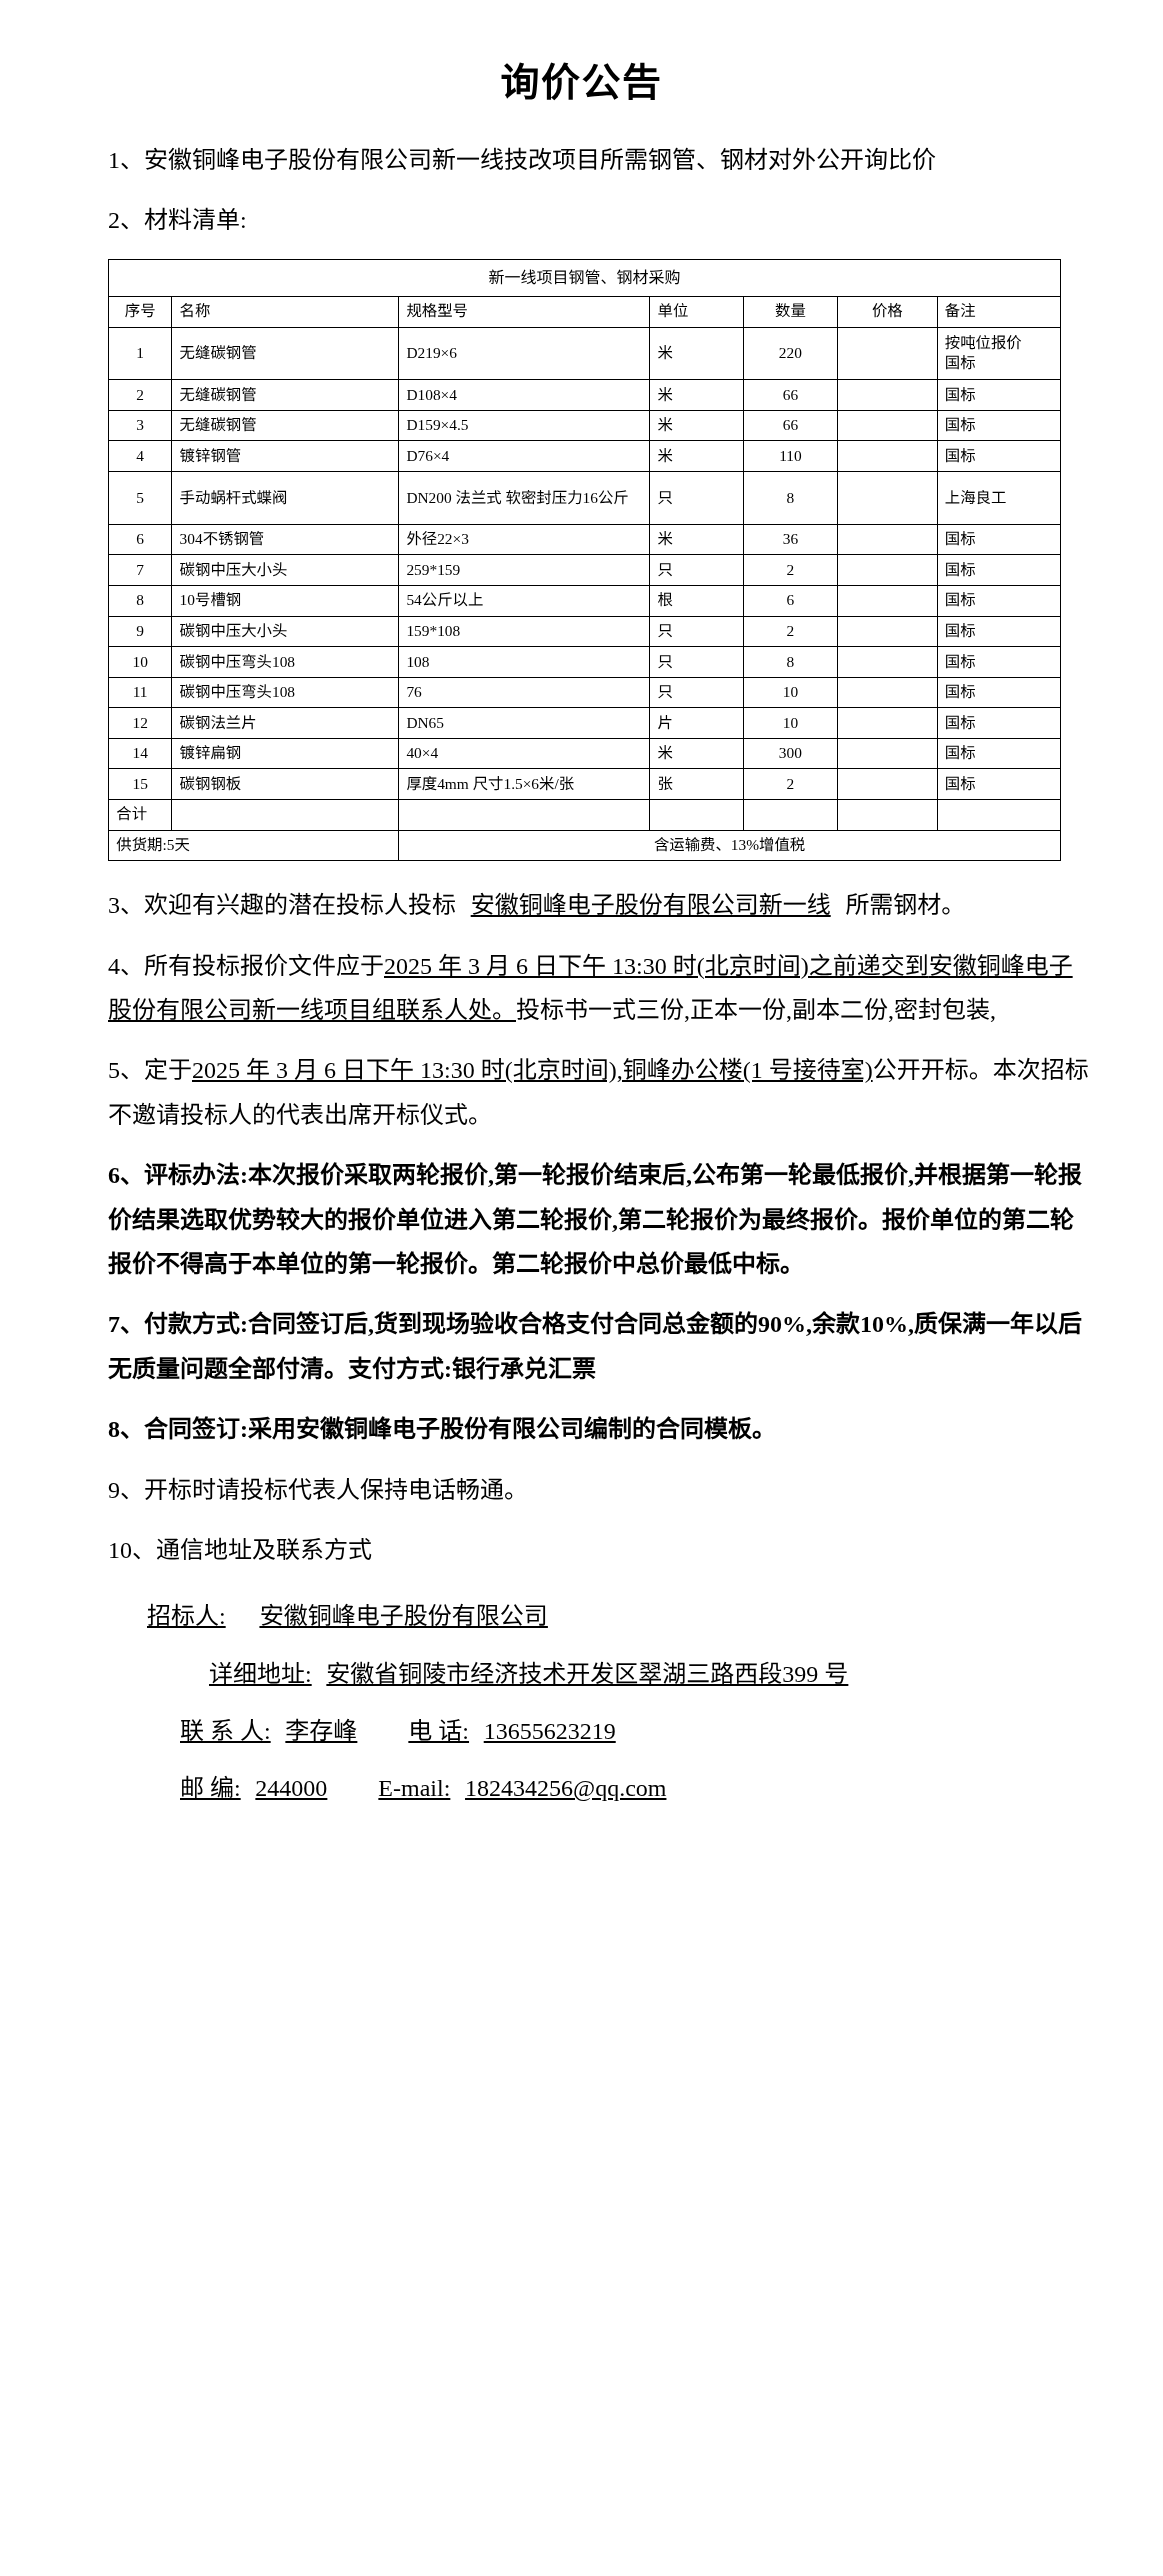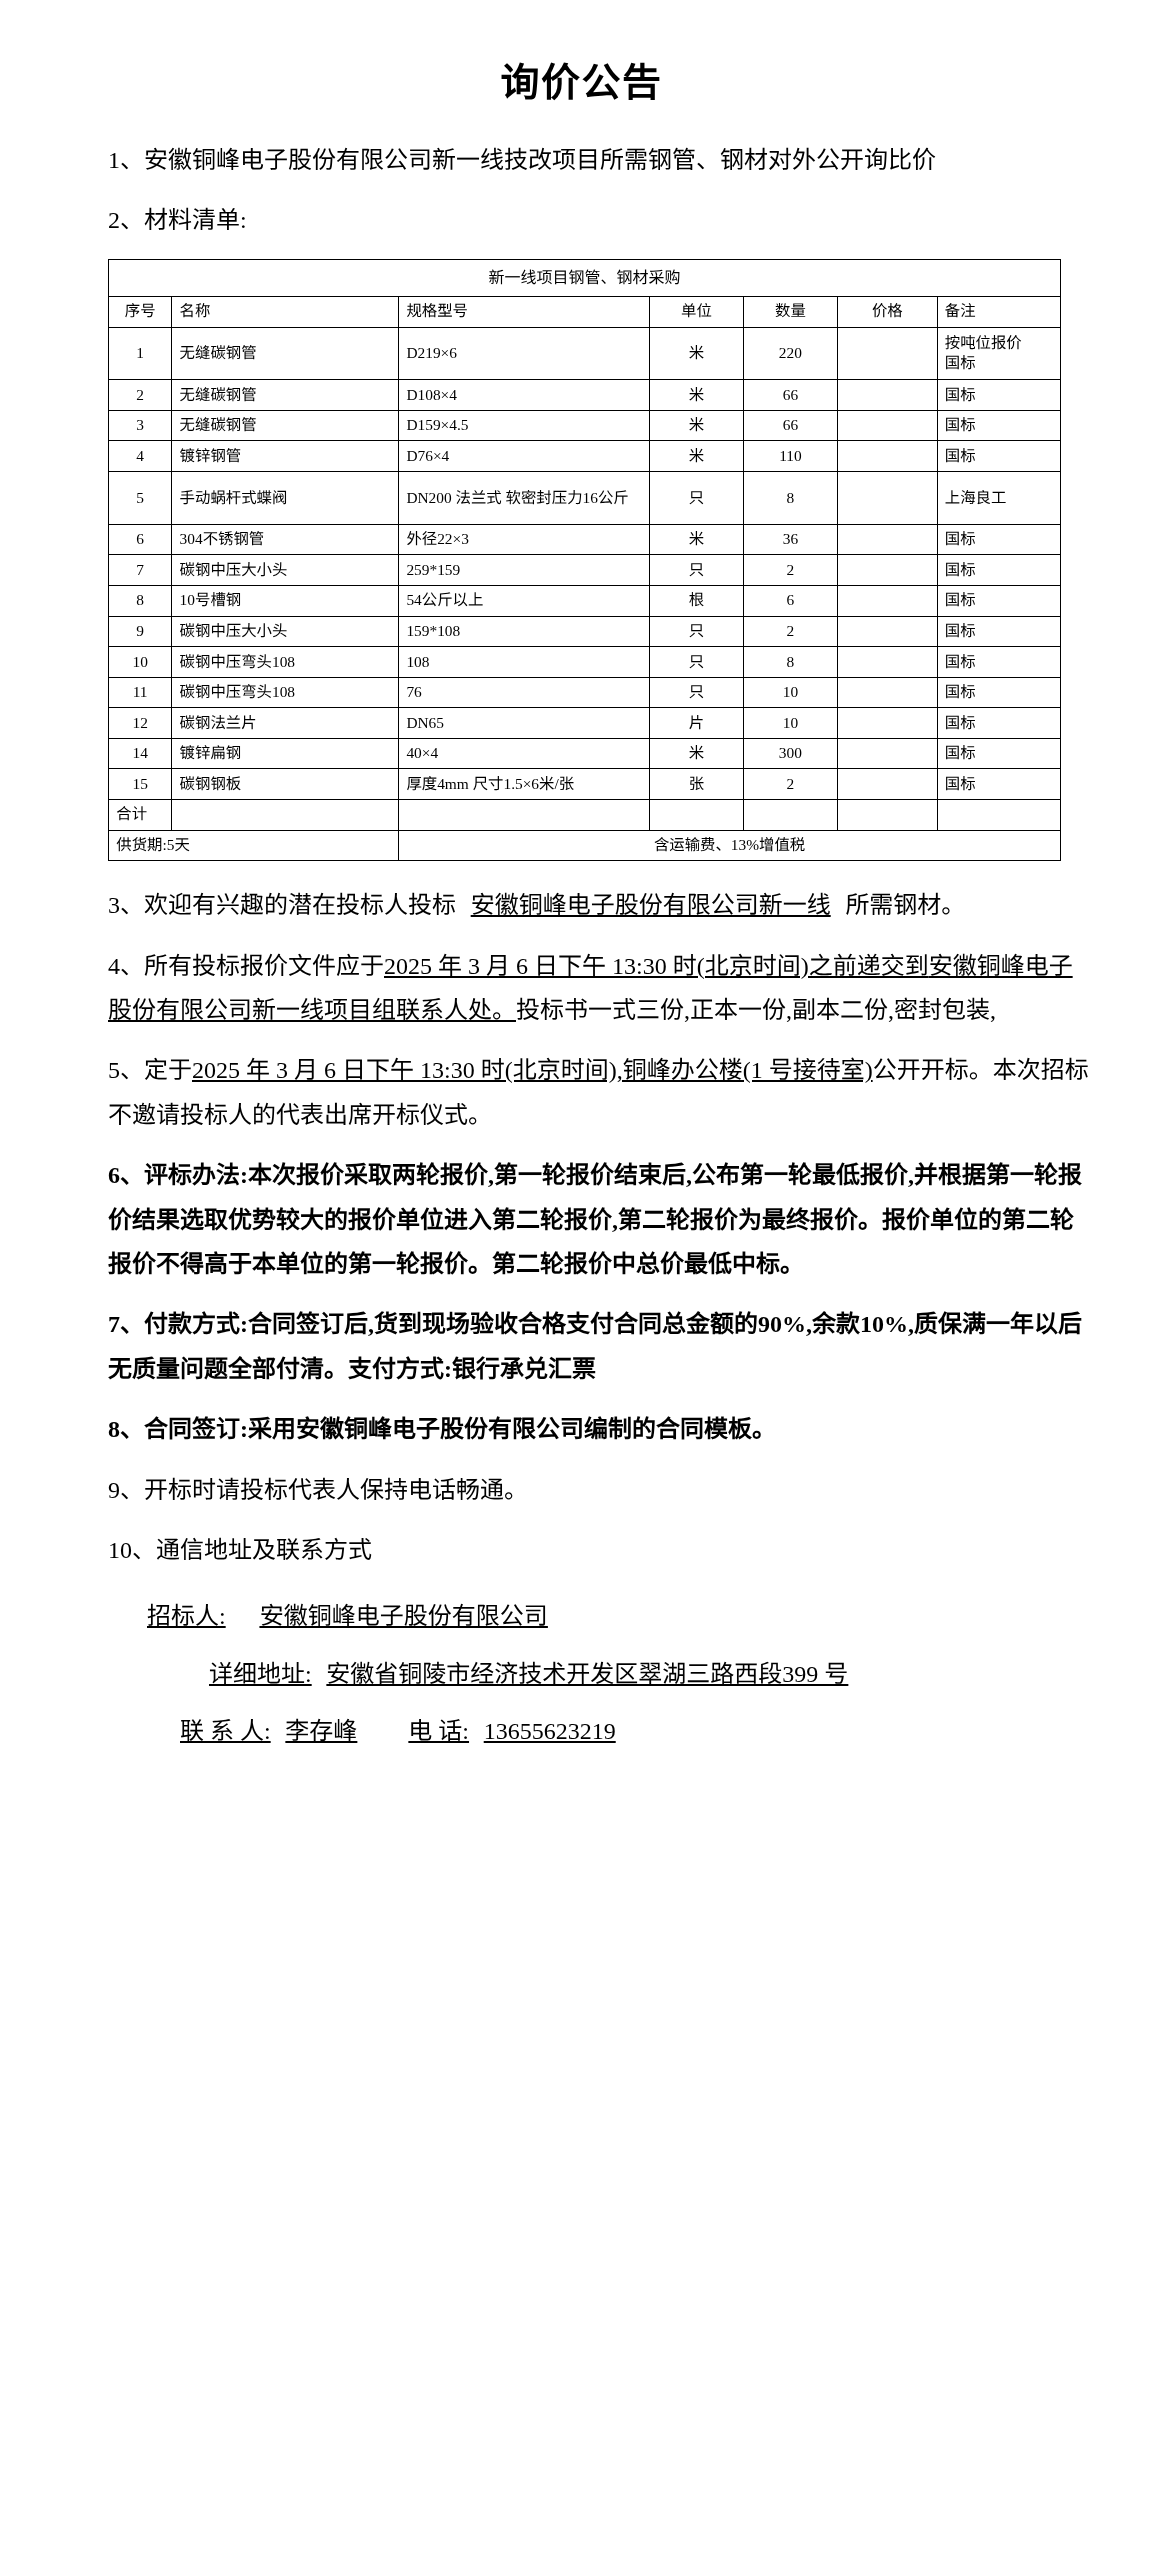--- a/index.html
+++ b/index.html
@@ -60,21 +60,21 @@
     line-height: 1.35;
   }
   table.mat .caption-cell {
     text-align: center;
     font-size: 16px;
     padding: 7.3px 0;
   }
   .c-idx   { width: 53px;  text-align: center; }
   .c-name  { width: 242px; text-align: left; }
   .c-spec  { width: 264px; text-align: left; }
-  .c-unit  { width: 88px; text-align: center; }
+  .c-unit  { width: 88px; }
   .c-qty   { width: 88px; text-align: center; }
   .c-price { width: 95px; text-align: center; }
   .c-note  { width: 123px; text-align: left; }
   .row-tall td { height: 43px; }
   .total-label { text-align: left; }
   .supply-left { text-align: left; }
   .supply-right { text-align: center; }
   
   .block {
     margin-top: 22px;
@@ -285,16 +285,19 @@
   <div class="block">
     <p class="contact-line p-indent2">
       <span>招标人:</span><span class="gap-m"></span><span class="u">安徽铜峰电子股份有限公司</span>
     </p>
     <p class="contact-line p-indent4">
       <span>详细地址:</span><span class="sp-wide"></span><span>安徽省铜陵市经济技术开发区翠湖三路西段399 号</span>
     </p>
     <p class="contact-line p-indent3">
       <span>联 系 人:</span><span class="sp-wide"></span><span>李存峰</span><span class="gap-l"></span><span>电  话:</span><span class="sp-wide"></span><span>13655623219</span>
     </p>
+    <p class="contact-line p-indent3">
+      <span>邮  编:</span><span class="sp-wide"></span><span>244000</span><span class="gap-l"></span><span>E-mail:</span><span class="sp-wide"></span><span>182434256@qq.com</span>
+    </p>
   </div>
 
 </div>
 
 
 </body></html>

